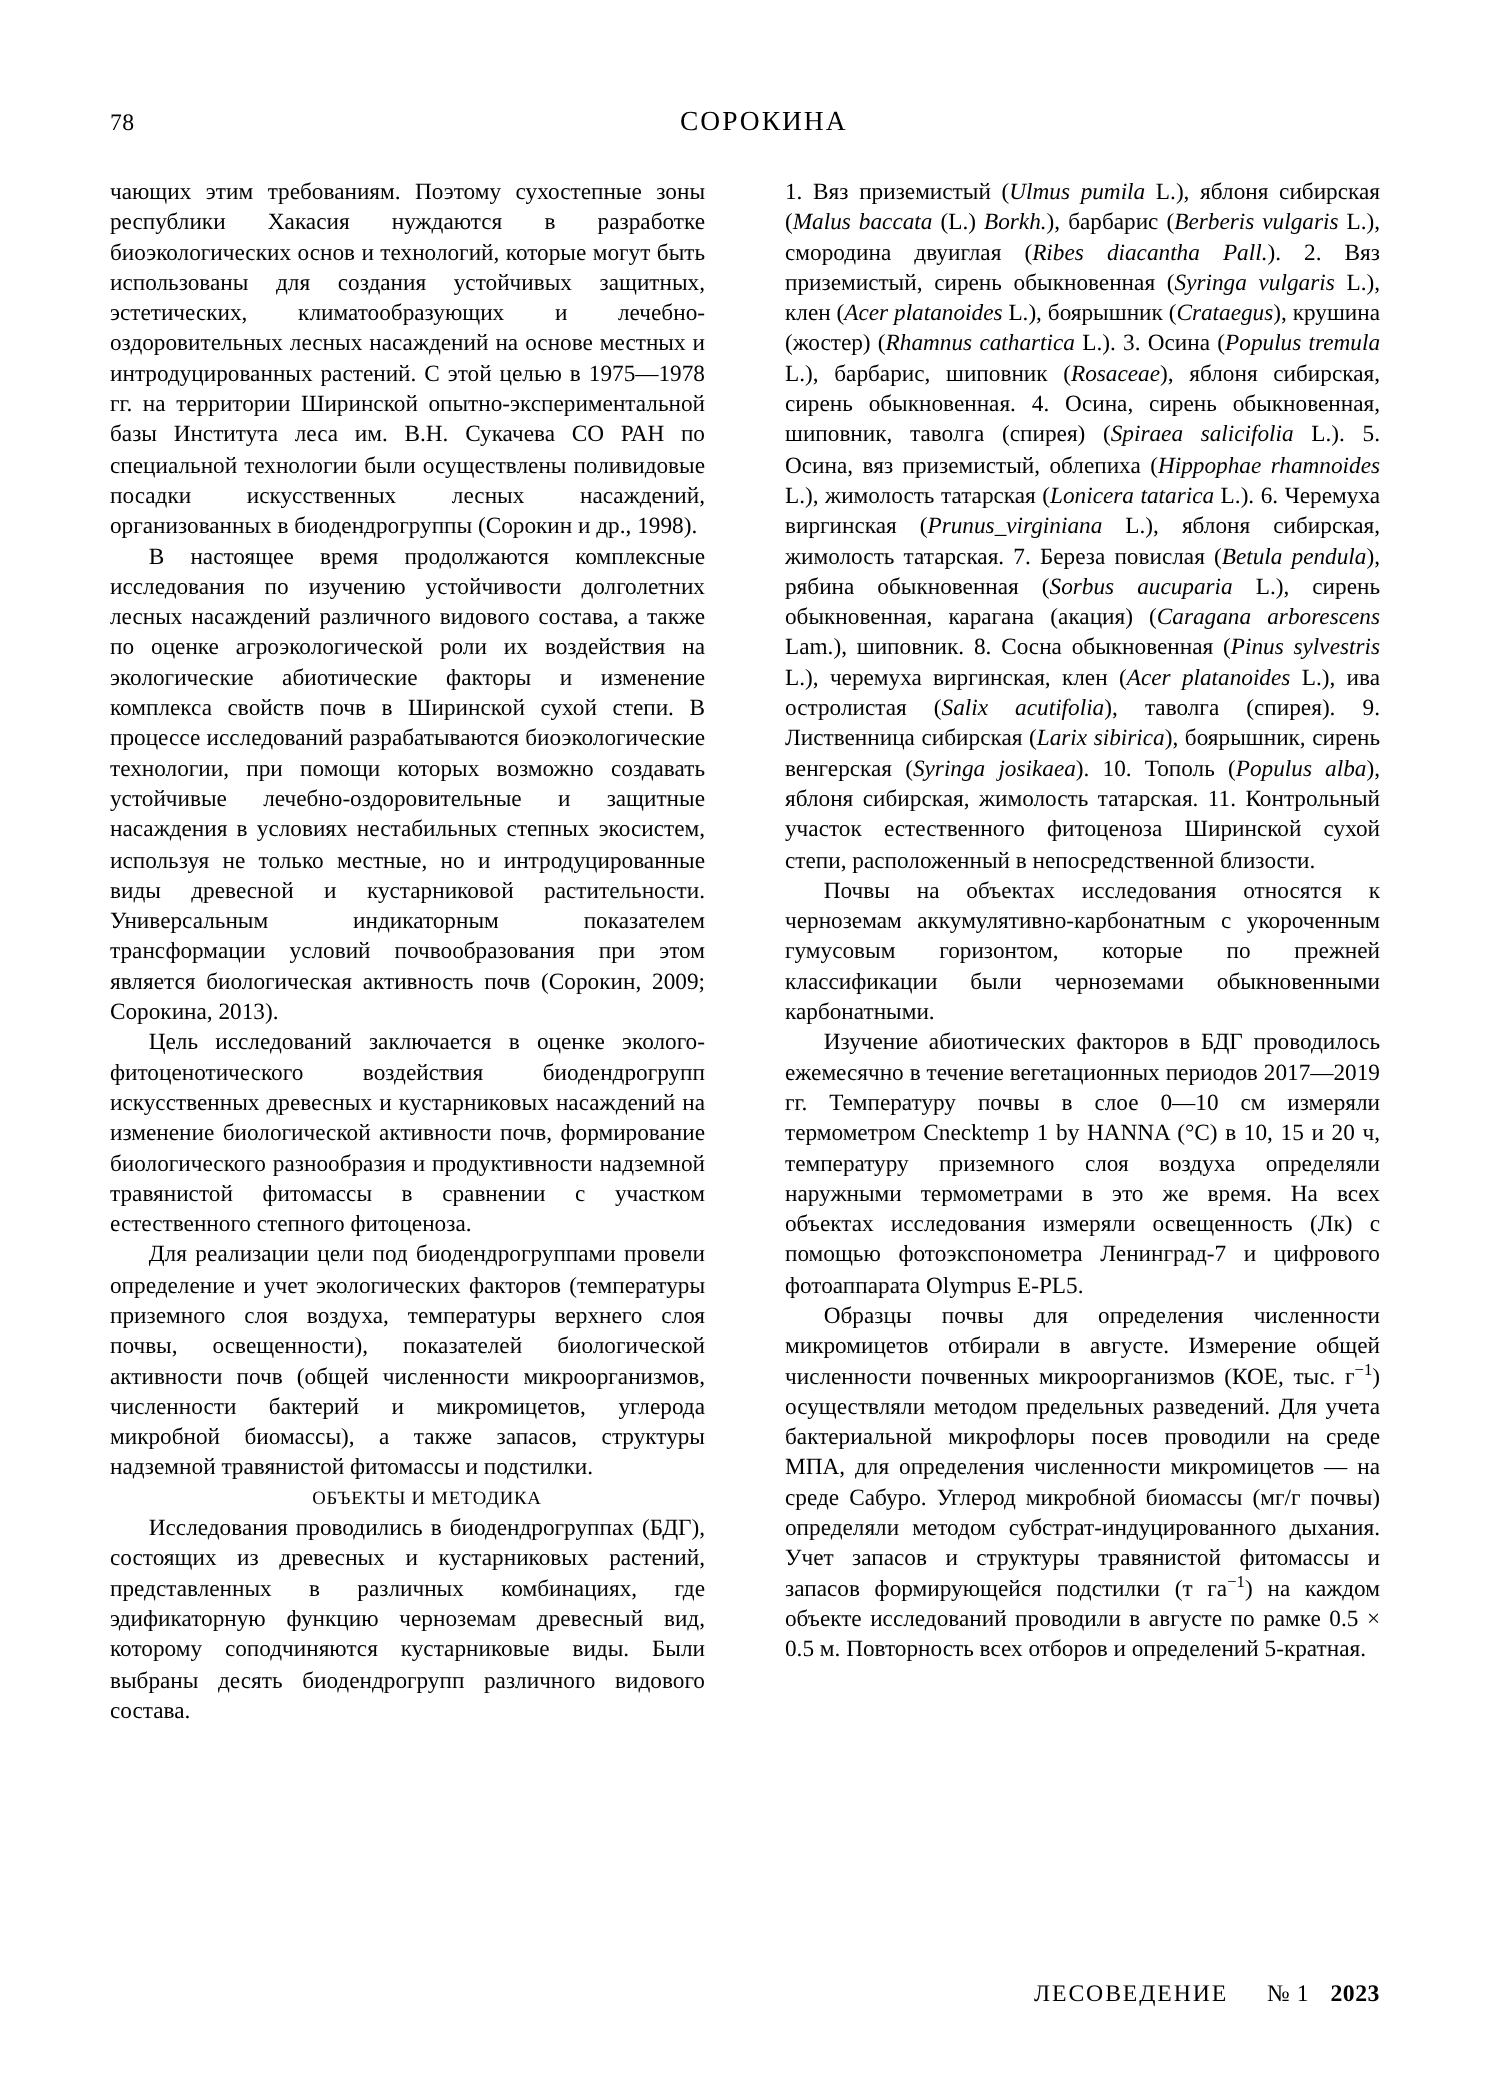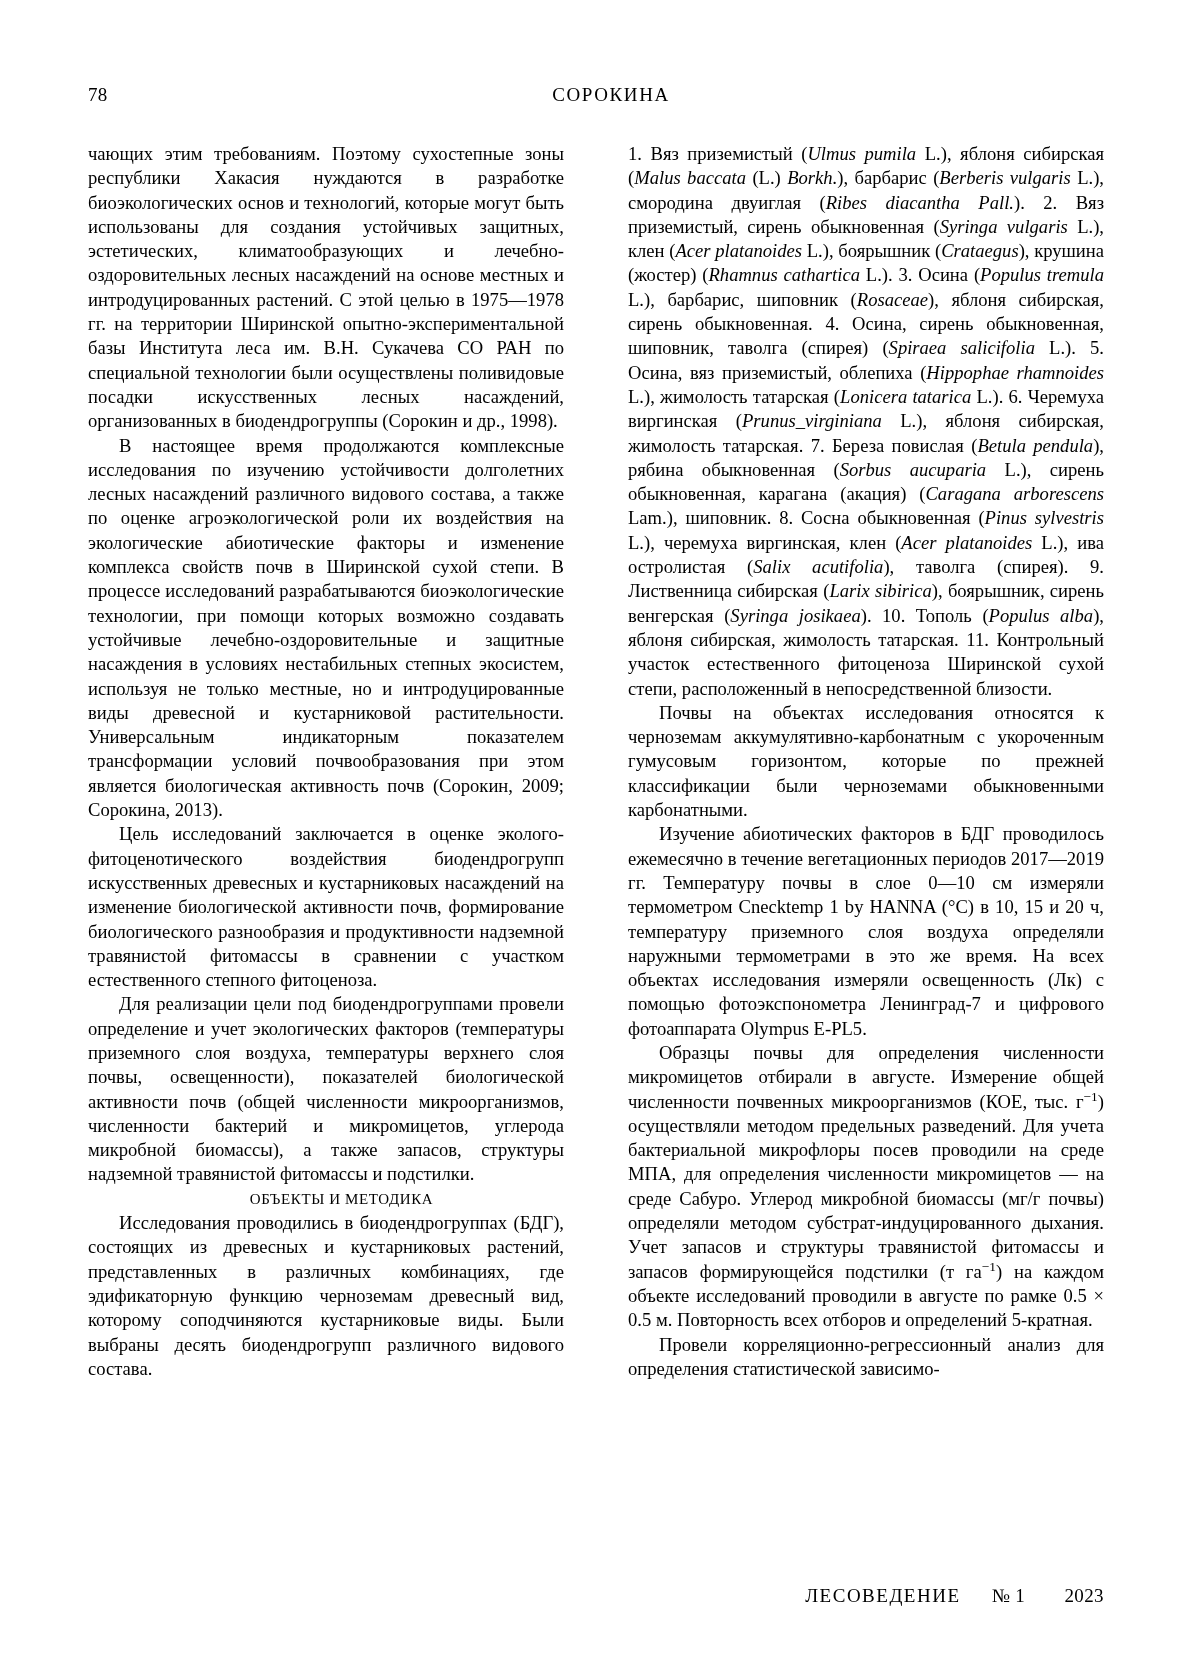--- a/index.html
+++ b/index.html
@@ -30,21 +30,21 @@
     margin-bottom: 28px;
   }
   .folio {
     font-size: 19px;
     letter-spacing: 0.2px;
     width: 120px;
   }
   .head-title {
     flex: 1;
     text-align: center;
-    font-size: 19px;
+    font-size: 22px;
     letter-spacing: 1.6px;
     padding-right: 90px;
   }
   .columns {
     display: flex;
     gap: 64px;
     align-items: flex-start;
   }
   .col {
     width: 487px;
@@ -73,21 +73,21 @@
   .footer {
     position: absolute;
     right: 96px;
     bottom: 62px;
     font-size: 19px;
     letter-spacing: 0.4px;
     white-space: nowrap;
   }
   .footer .jname { letter-spacing: 1.5px; font-family: Liberation Serif, serif; }
   .footer .issue { margin-left: 26px; }
-  .footer .year { margin-left: 34px; }
+  .footer .year { margin-left: 12px; font-weight: bold; }
   sup { font-size: 0.72em; vertical-align: super; line-height: 0; }
 </style>
 </head>
 <body>
 
 <div class="page">
 
   <div class="running-head">
     <div class="folio">78</div>
     <div class="head-title">СОРОКИНА</div>
@@ -102,21 +102,20 @@
       <p>Для реализации цели под биодендрогруппами провели определение и учет экологических факторов (температуры приземного слоя воздуха, температуры верхнего слоя почвы, освещенности), показателей биологической активности почв (общей численности микроорганизмов, численности бактерий и микромицетов, углерода микробной биомассы), а также запасов, структуры надземной травянистой фитомассы и подстилки.</p>
       <p class="section-title">ОБЪЕКТЫ И МЕТОДИКА</p>
       <p>Исследования проводились в биодендрогруппах (БДГ), состоящих из древесных и кустарниковых растений, представленных в различных комбинациях, где эдификаторную функцию черноземам древесный вид, которому соподчиняются кустарниковые виды. Были выбраны десять биодендрогрупп различного видового состава.</p>
     </div>
 
     <div class="col">
       <p class="noindent" id="species-list"><span>1. Вяз приземистый (</span><i>Ulmus pumila</i><span> L.), яблоня сибирская (</span><i>Malus baccata</i><span> (L.) </span><i>Borkh.</i><span>), барбарис (</span><i>Berberis vulgaris</i><span> L.), смородина двуиглая (</span><i>Ribes diacantha Pall.</i><span>). 2. Вяз приземистый, сирень обыкновенная (</span><i>Syringa vulgaris</i><span> L.), клен (</span><i>Acer platanoides</i><span> L.), боярышник (</span><i>Crataegus</i><span>), крушина (жостер) (</span><i>Rhamnus cathartica</i><span> L.). 3. Осина (</span><i>Populus tremula</i><span> L.), барбарис, шиповник (</span><i>Rosaceae</i><span>), яблоня сибирская, сирень обыкновенная. 4. Осина, сирень обыкновенная, шиповник, таволга (спирея) (</span><i>Spiraea salicifolia</i><span> L.). 5. Осина, вяз приземистый, облепиха (</span><i>Hippophae rhamnoides</i><span> L.), жимолость татарская (</span><i>Lonicera tatarica</i><span> L.). 6. Черемуха виргинская (</span><i>Prunus_virginiana</i><span> L.), яблоня сибирская, жимолость татарская. 7. Береза повислая (</span><i>Betula pendula</i><span>), рябина обыкновенная (</span><i>Sorbus aucuparia</i><span> L.), сирень обыкновенная, карагана (акация) (</span><i>Caragana arborescens</i><span> Lam.), шиповник. 8. Сосна обыкновенная (</span><i>Pinus sylvestris</i><span> L.), черемуха виргинская, клен (</span><i>Acer platanoides</i><span> L.), ива остролистая (</span><i>Salix acutifolia</i><span>), таволга (спирея). 9. Лиственница сибирская (</span><i>Larix sibirica</i><span>), боярышник, сирень венгерская (</span><i>Syringa josikaea</i><span>). 10. Тополь (</span><i>Populus alba</i><span>), яблоня сибирская, жимолость татарская. 11. Контрольный участок естественного фитоценоза Ширинской сухой степи, расположенный в непосредственной близости.</span></p>
       <p>Почвы на объектах исследования относятся к черноземам аккумулятивно-карбонатным с укороченным гумусовым горизонтом, которые по прежней классификации были черноземами обыкновенными карбонатными.</p>
       <p>Изучение абиотических факторов в БДГ проводилось ежемесячно в течение вегетационных периодов 2017—2019 гг. Температуру почвы в слое 0—10 см измеряли термометром Cnecktemp 1 by HANNA (°С) в 10, 15 и 20 ч, температуру приземного слоя воздуха определяли наружными термометрами в это же время. На всех объектах исследования измеряли освещенность (Лк) с помощью фотоэкспонометра Ленинград-7 и цифрового фотоаппарата Olympus E-PL5.</p>
       <p id="samples-par"><span>Образцы почвы для определения численности микромицетов отбирали в августе. Измерение общей численности почвенных микроорганизмов (КОЕ, тыс. г</span><sup>−1</sup><span>) осуществляли методом предельных разведений. Для учета бактериальной микрофлоры посев проводили на среде МПА, для определения численности микромицетов — на среде Сабуро. Углерод микробной биомассы (мг/г почвы) определяли методом субстрат-индуцированного дыхания. Учет запасов и структуры травянистой фитомассы и запасов формирующейся подстилки (т га</span><sup>−1</sup><span>) на каждом объекте исследований проводили в августе по рамке 0.5 × 0.5 м. Повторность всех отборов и определений 5-кратная.</span></p>
-      <p>Провели корреляционно-регрессионный анализ для определения статистической зависимо-</p>
     </div>
 
   </div>
 
   <div class="footer">
     <span class="jname">ЛЕСОВЕДЕНИЕ</span>
     <span class="issue">№ 1</span>
     <span class="year">2023</span>
   </div>
 

